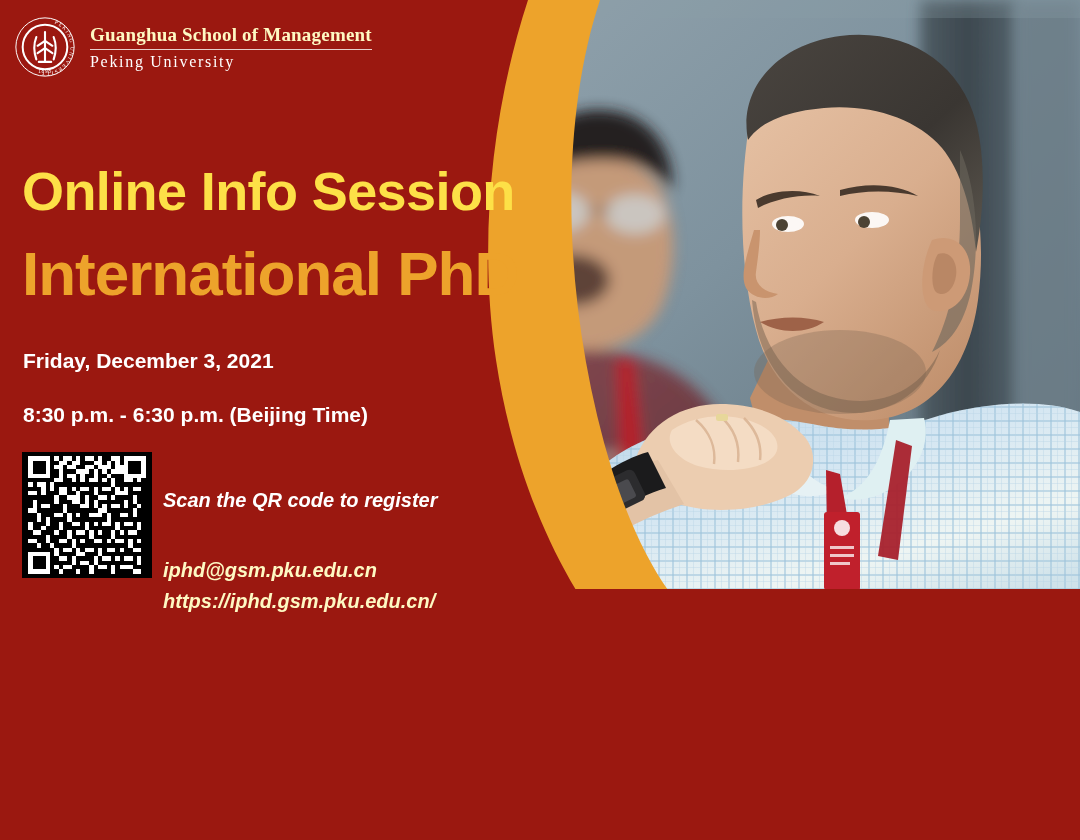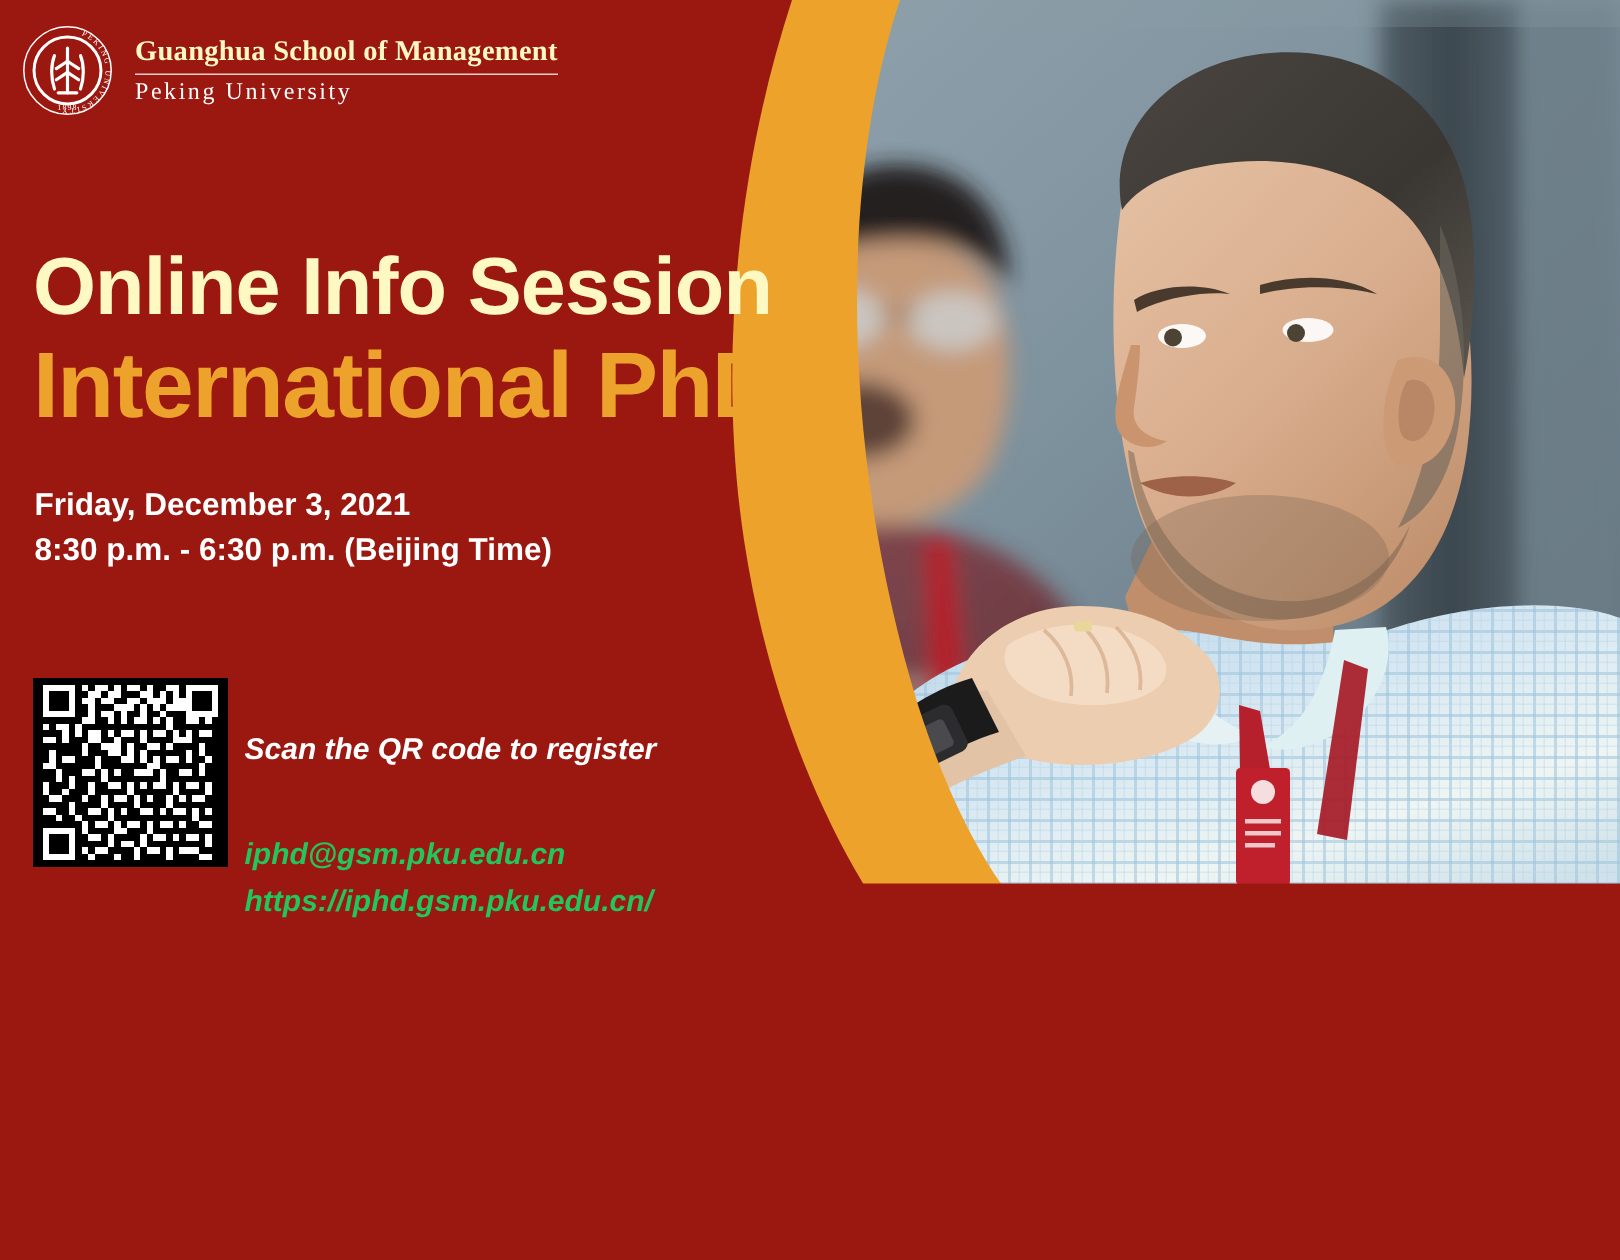--- a/index.html
+++ b/index.html
@@ -94,47 +94,48 @@
   
   .headline {
     position: absolute;
     left: 22px;
     top: 162px;
     width: 560px;
   }
   .headline .h-main {
     font-size: 54px;
     font-weight: 700;
-    color: #fef9c3;
+    color: #fde047;
     line-height: 1.08;
     letter-spacing: -0.6px;
     white-space: nowrap;
   }
   .headline .h-sub {
     font-size: 62px;
     font-weight: 700;
     color: #eda32b;
     line-height: 1.1;
     letter-spacing: -1px;
-    margin-top: 4px;
+    margin-top: 20px;
     white-space: nowrap;
   }
 
   
   .datetime {
     position: absolute;
     left: 23px;
     top: 322px;
   }
   .datetime div {
     font-size: 21px;
     font-weight: 700;
     color: #ffffff;
     line-height: 1.45;
     white-space: nowrap;
+    margin-top: 24px;
   }
 
   
   .qr-block {
     position: absolute;
     left: 22px;
     top: 452px;
     width: 130px;
     height: 126px;
     background: #000000;
@@ -161,21 +162,21 @@
     line-height: 1.3;
     white-space: nowrap;
   }
   .contact .links {
     margin-top: 42px;
   }
   .contact .links div {
     font-size: 20px;
     font-style: italic;
     font-weight: 700;
-    color: #22c55e;
+    color: #fef9c3;
     line-height: 1.55;
     white-space: nowrap;
   }
 </style>
 </head>
 <body>
 
 <div class="poster">
 
   <div class="photo-panel">

